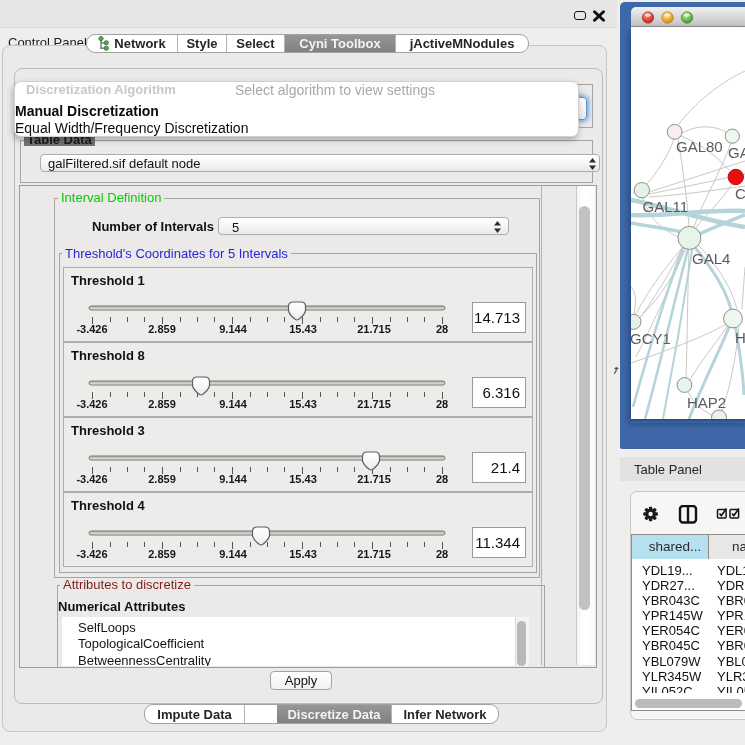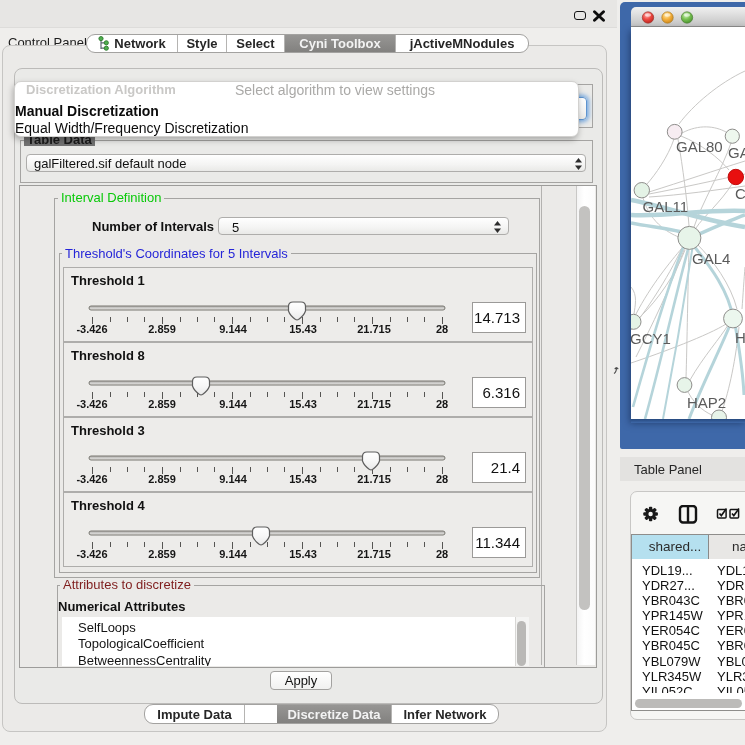--- a/index.html
+++ b/index.html
@@ -52,21 +52,21 @@
 
 <div class="abs" style="left:2px;top:45px;width:603px;height:685px;border:1px solid #c6c5c3;border-radius:8px;background:#ebeae8;"></div>
 
 <div class="abs" style="left:14px;top:68px;width:587px;height:634px;border:1px solid #bcbbb9;border-radius:8px;background:#eaeae8;"></div>
 
 <div class="gb" style="left:20px;top:84px;width:571px;height:42px;"></div>
 <div class="combo" style="left:26px;top:97px;width:559px;height:21px;box-shadow:0 0 4px 2px #77a9e0;border-color:#5e94cf;"></div>
 
 <div class="gb" style="left:20px;top:140px;width:571px;height:41px;"></div>
 <div class="gblabel" style="left:24px;top:133px;font-weight:700;color:#1a1a1a;">Table Data</div>
-<div class="combo" style="left:26px;top:154px;width:558px;height:16px;">
+<div class="combo" style="left:40px;top:154px;width:558px;height:16px;">
   <span style="position:absolute;left:7px;top:1px;">galFiltered.sif default node</span>
   <svg style="position:absolute;right:2px;top:2.5px;" width="9" height="12" viewBox="0 0 9 12">
     <path d="M4.5,0 L8,4.4 L1,4.4 Z" fill="#2c2c2c"></path>
     <path d="M4.5,12 L8,7.6 L1,7.6 Z" fill="#2c2c2c"></path>
   </svg>
 </div>
 
 <div class="abs" style="left:19px;top:185px;width:576px;height:481px;border:1px solid #9d9c9a;background:#ebeae8;"></div>
 
 <div class="abs" style="left:541px;top:186px;width:1px;height:479px;background:#b3b2b0;"></div>

